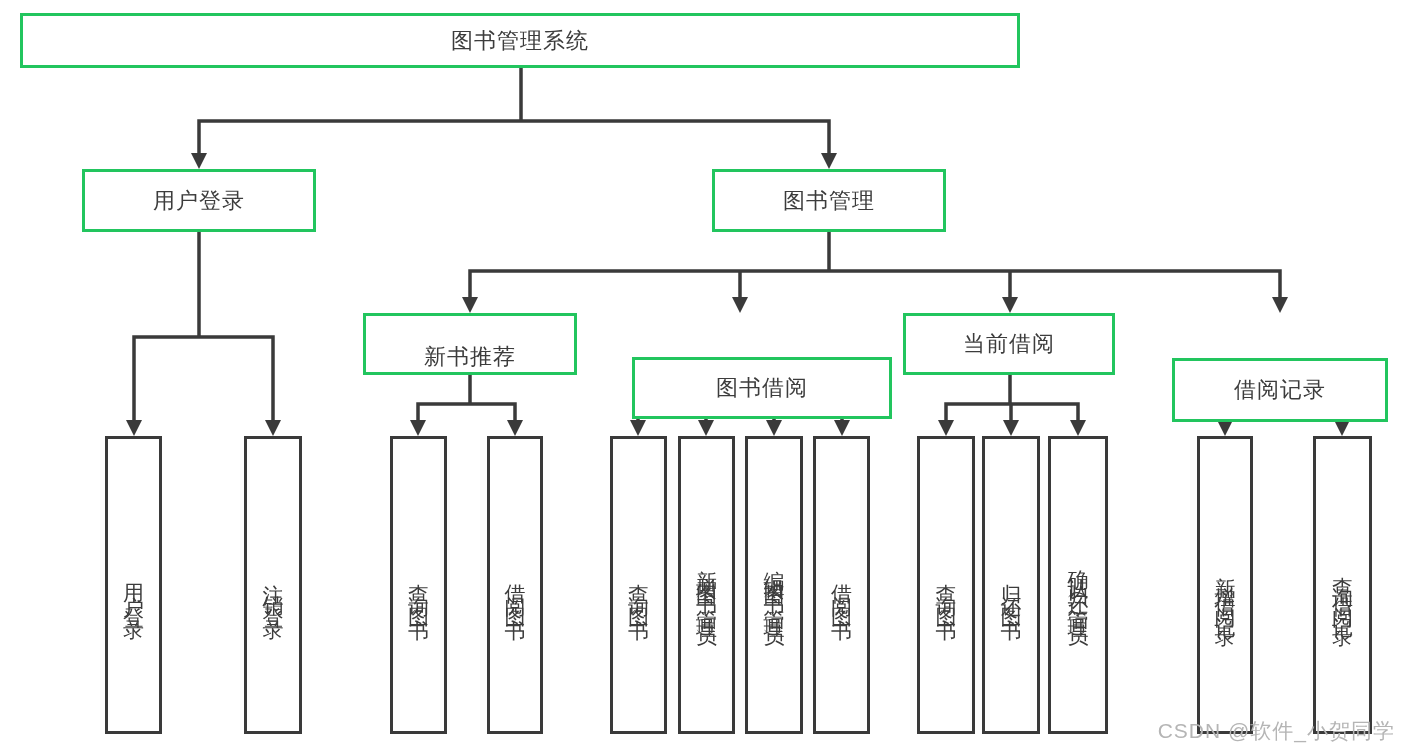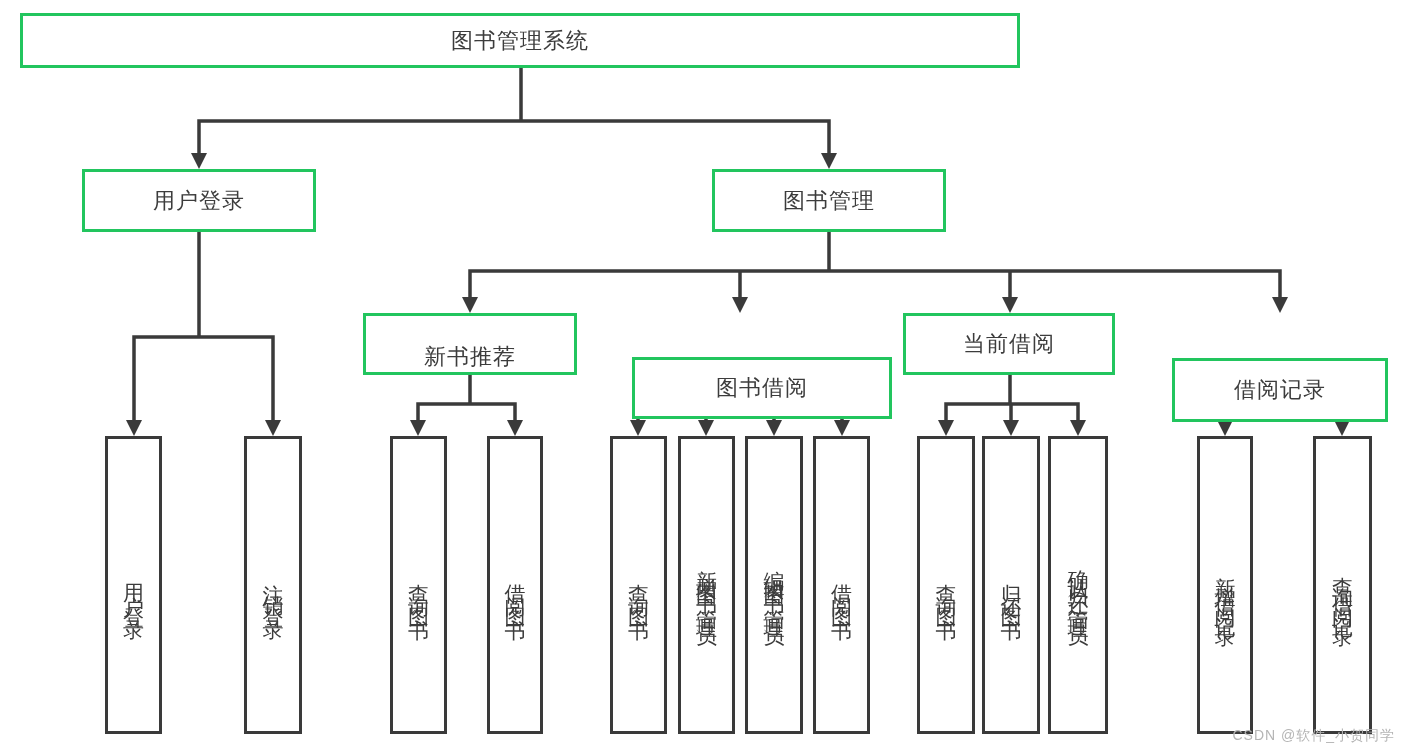--- a/index.html
+++ b/index.html
@@ -49,21 +49,21 @@
     margin-bottom: -12px;
     color: #3c3c3c;
     white-space: nowrap;
   }
   .vtext.vmed { letter-spacing: 10px; margin-bottom: -10px; }
   .vtext.vlong { letter-spacing: 8px; margin-bottom: -8px; }
   .watermark {
     position: absolute;
     right: 10px;
     bottom: 2px;
-    font-size: 14px;
+    font-size: 21px;
     color: #b5b5b5;
     letter-spacing: 1px;
     white-space: nowrap;
   }
 </style>
 </head>
 <body>
 
 <div class="canvas">
 

